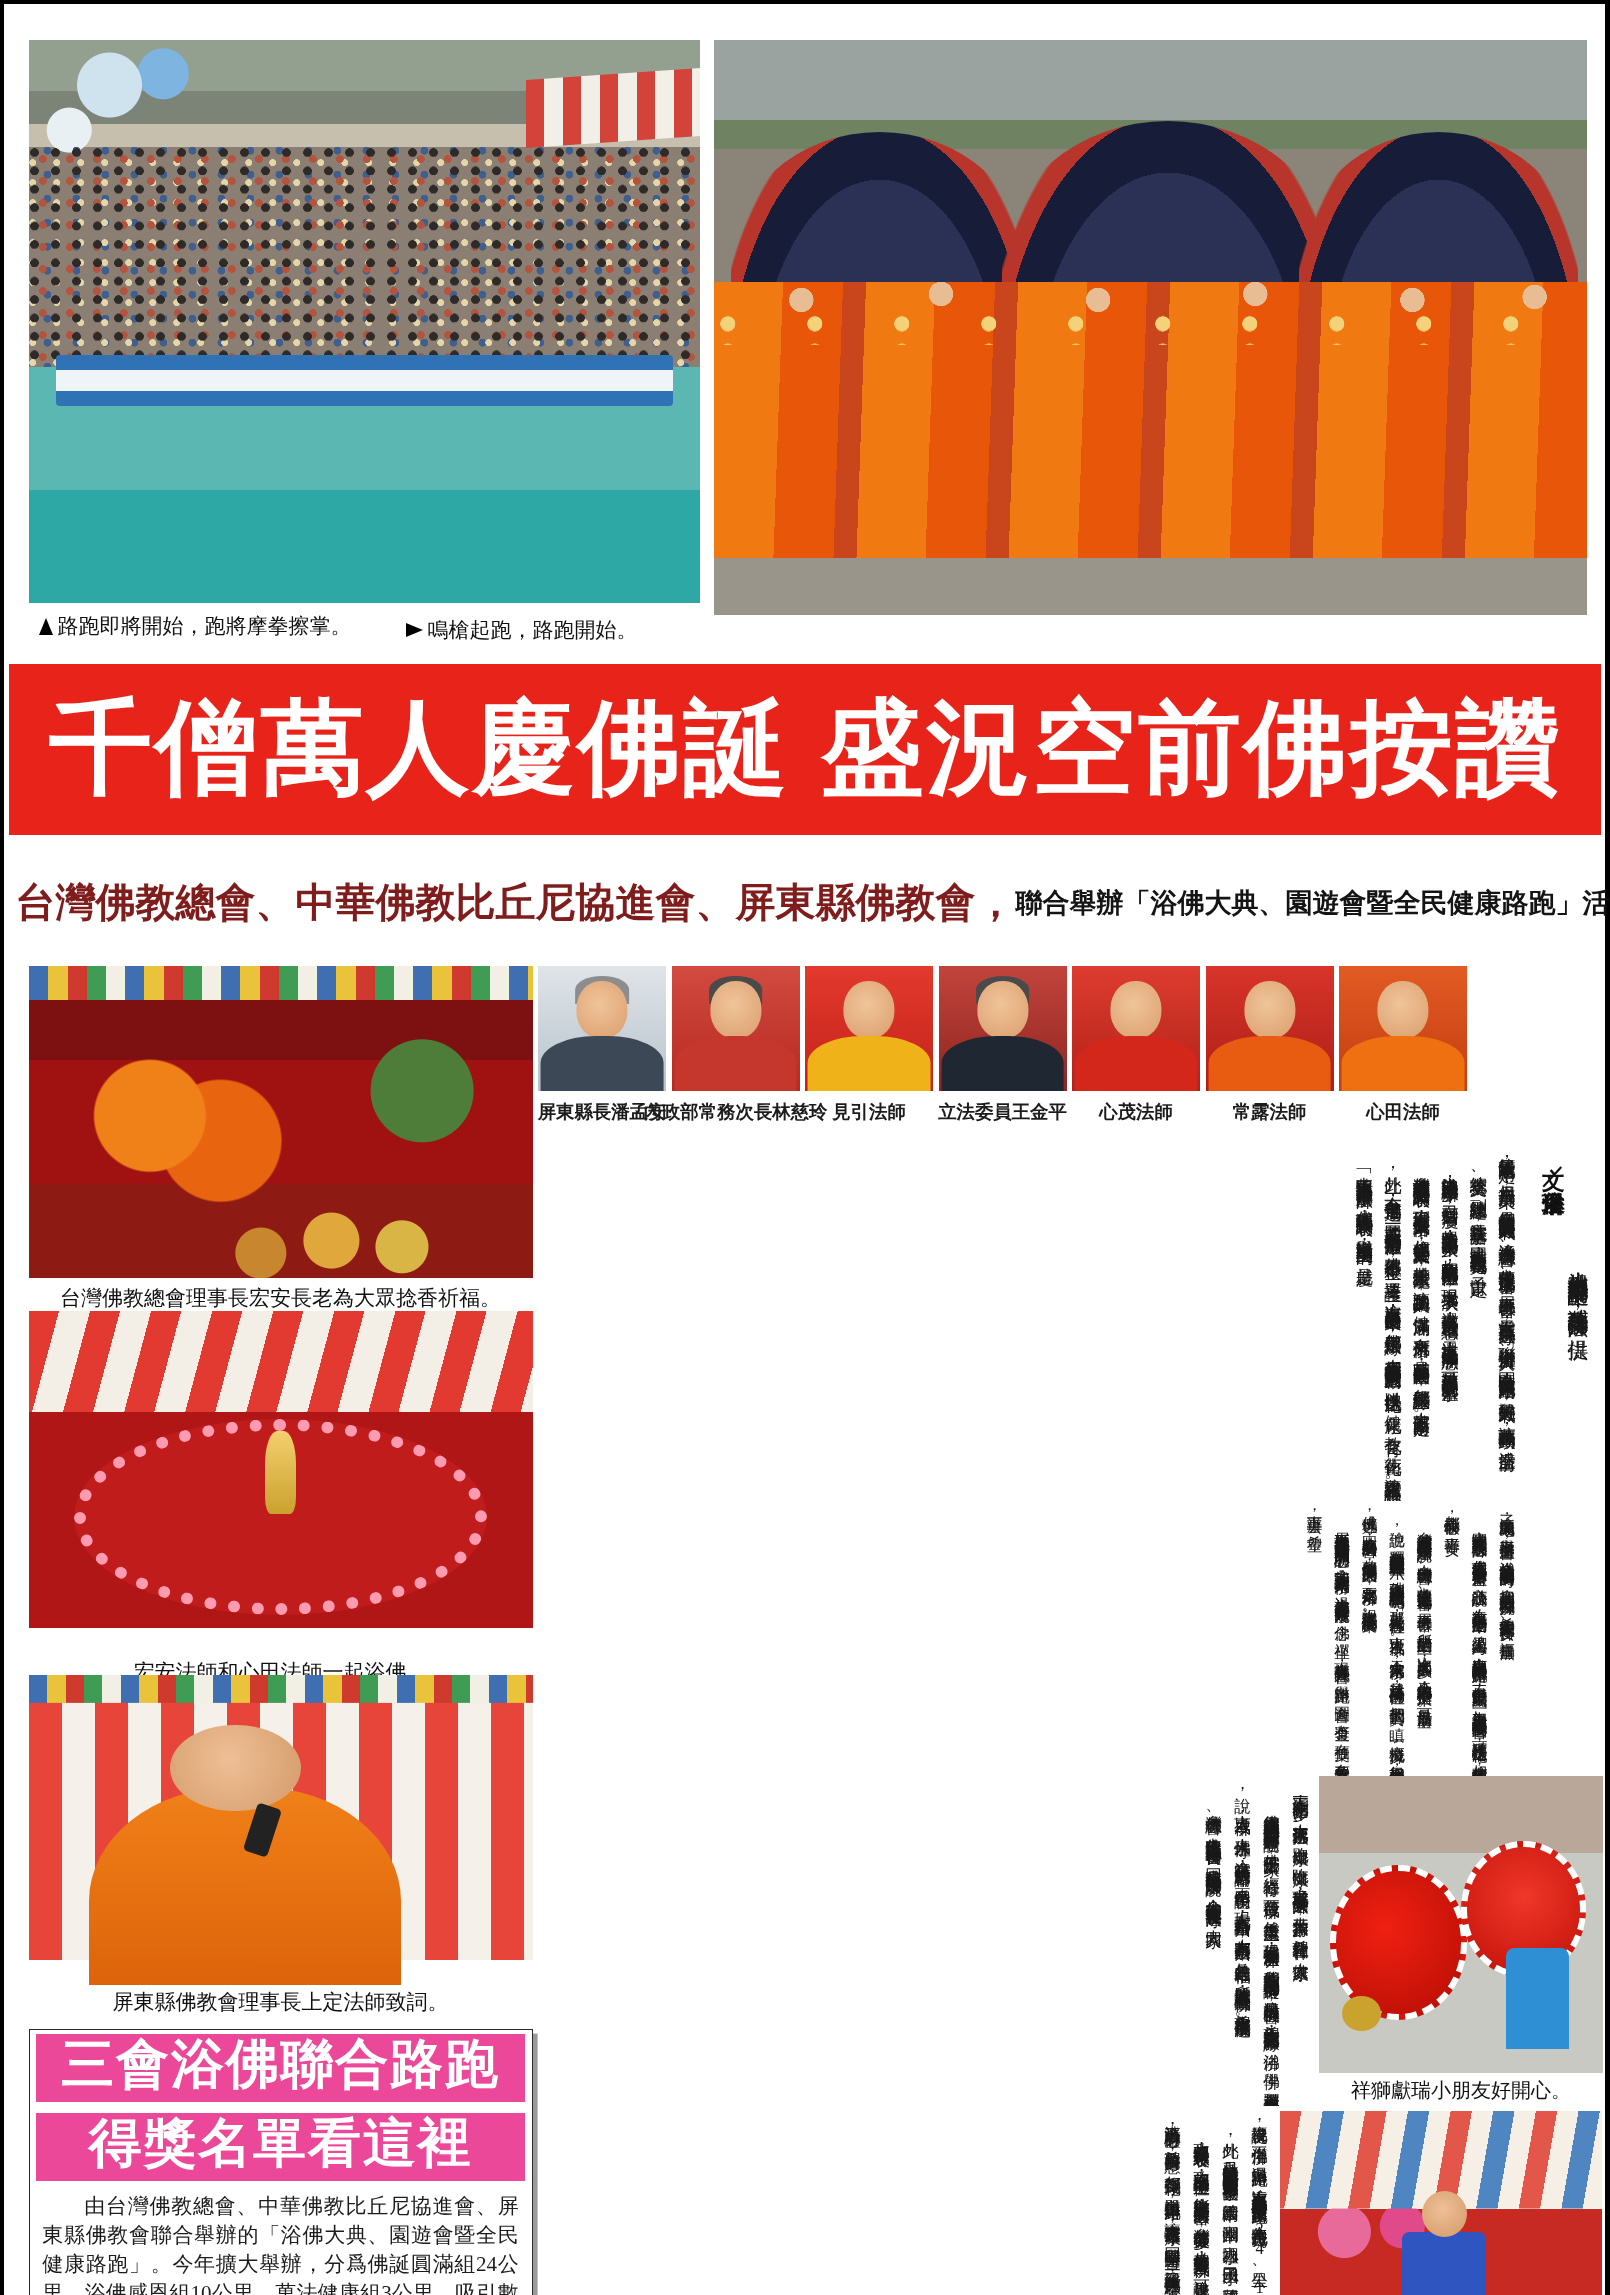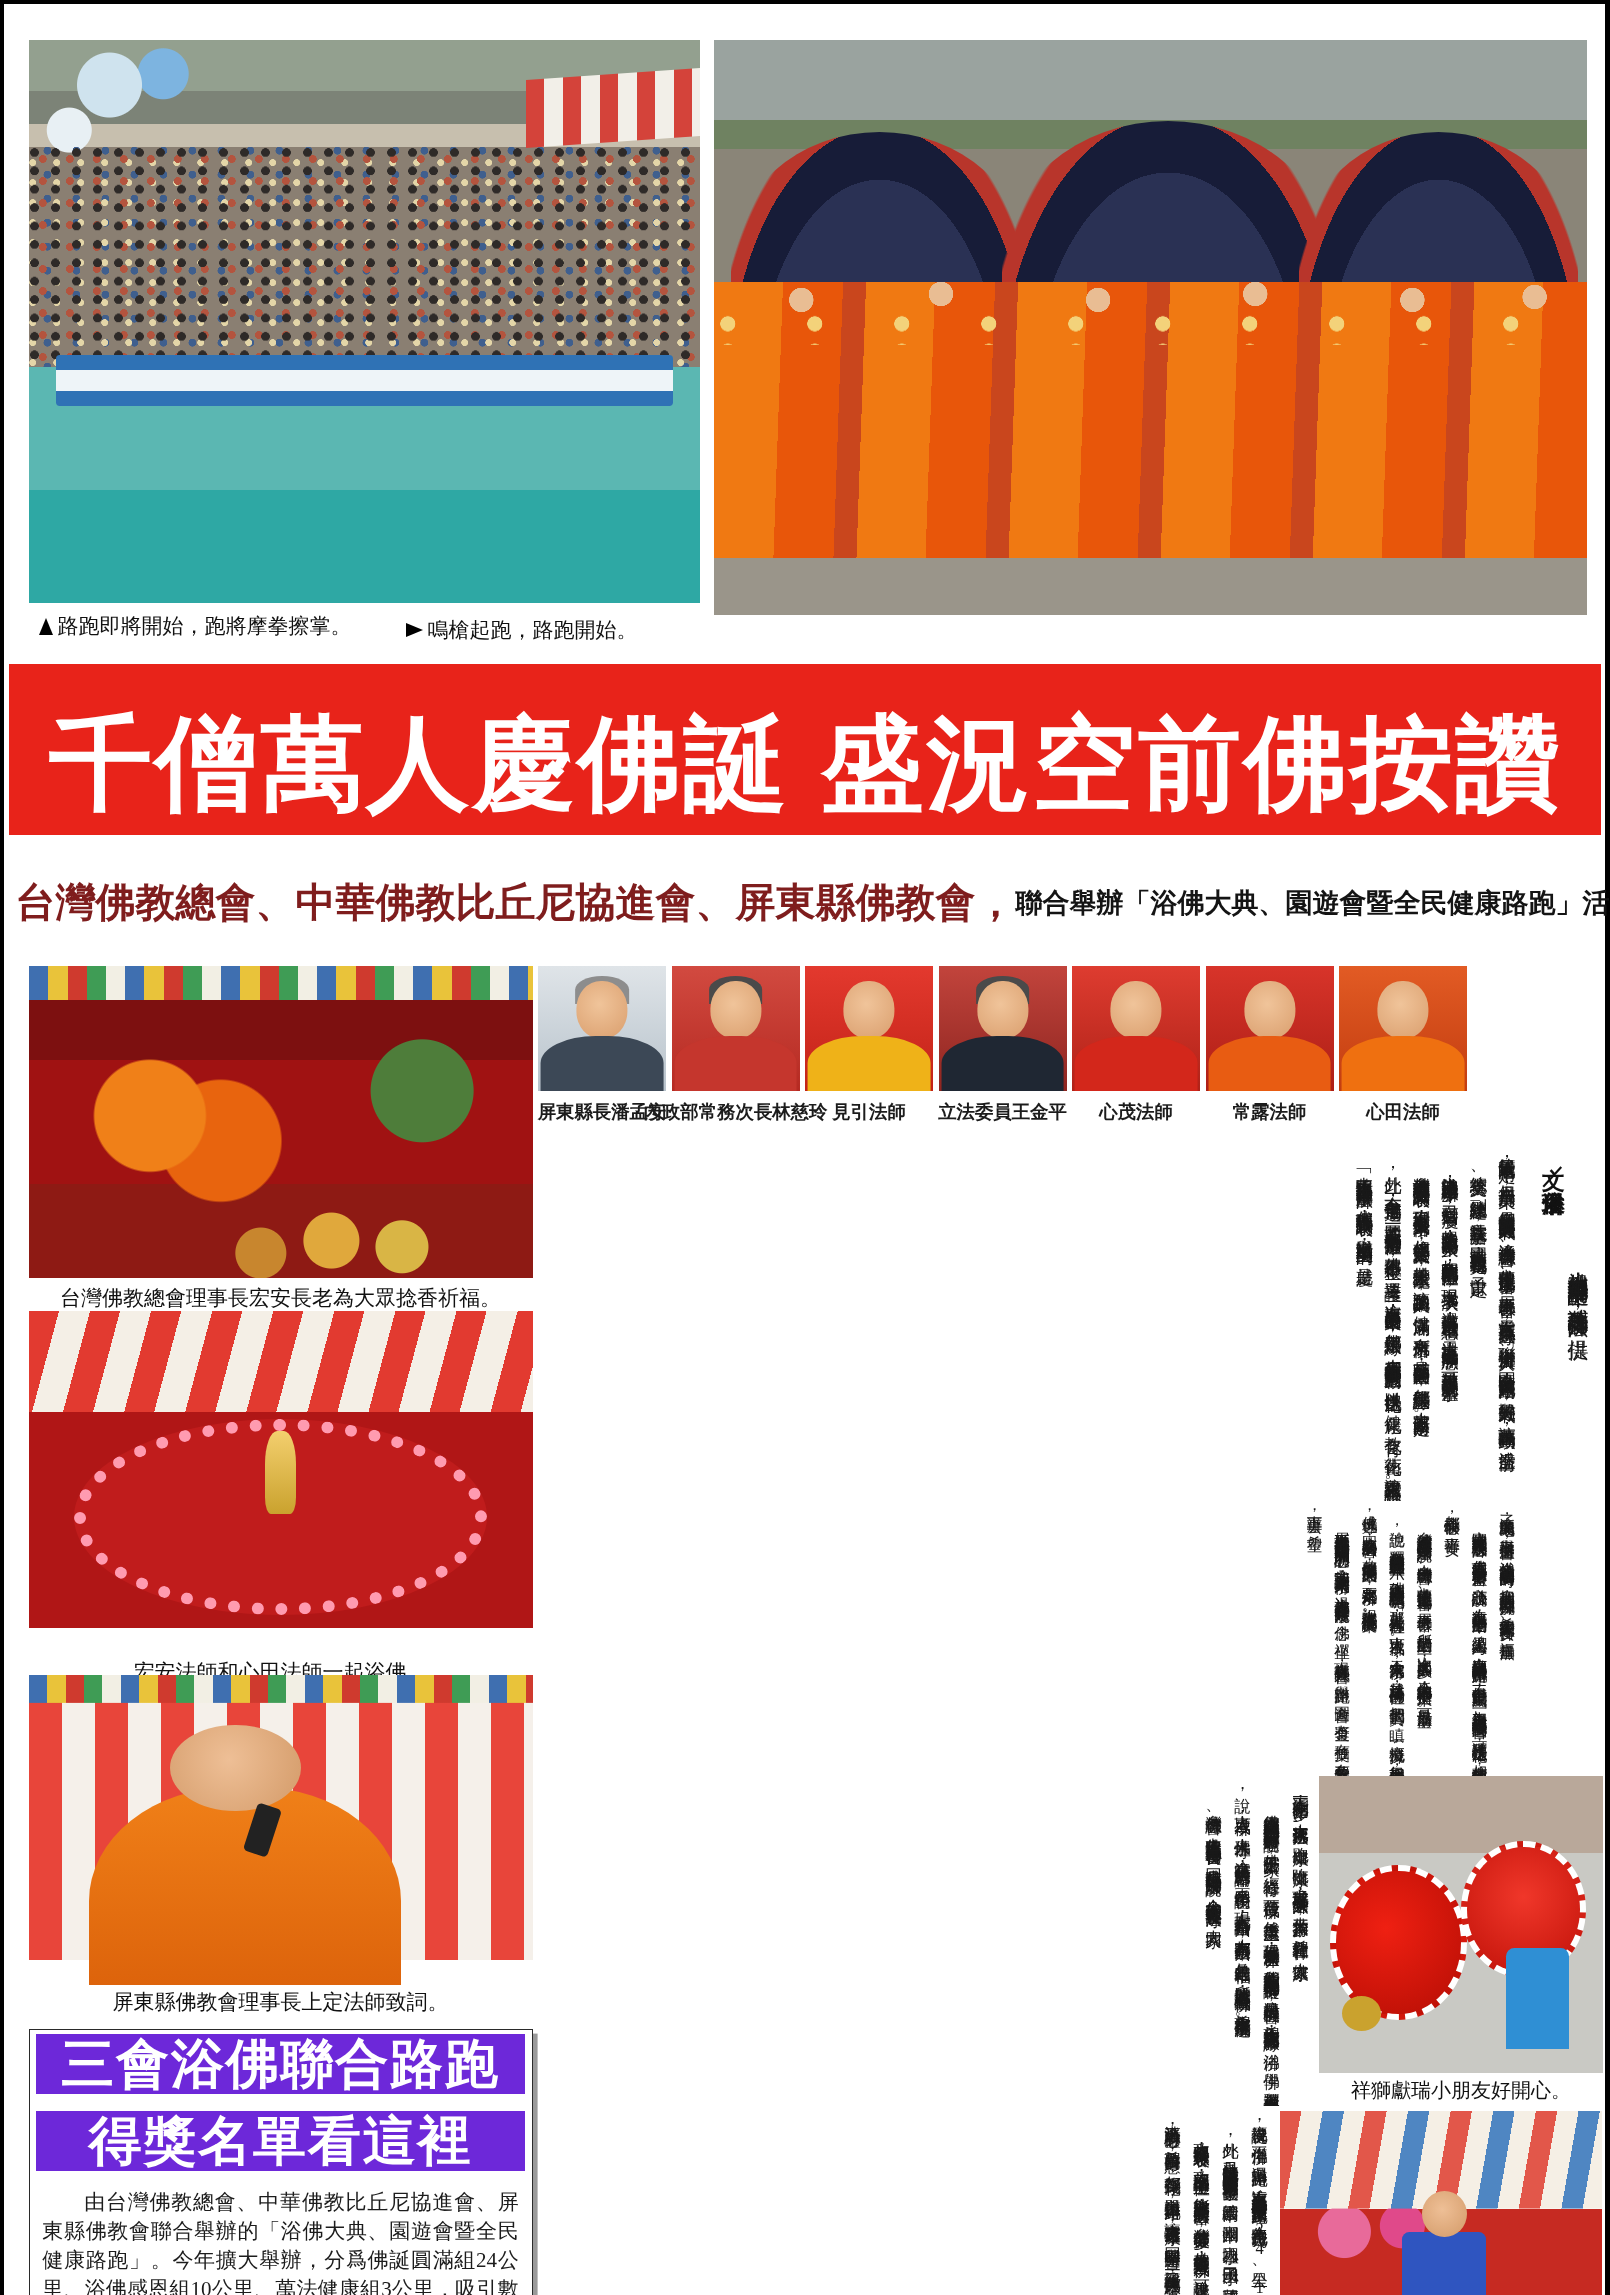--- a/index.html
+++ b/index.html
@@ -9,21 +9,21 @@
   .photo{position:absolute;overflow:hidden;background:#b9b2a6;}
   .cap{position:absolute;font-family:"Liberation Serif",serif;font-size:21px;color:#111;
        white-space:nowrap;display:flex;align-items:center;gap:4.6px;}
   .cap.center{justify-content:center;}
   .tri-up{width:0;height:0;border-left:7.8px solid transparent;border-right:7.8px solid transparent;
           border-bottom:17.4px solid #000;display:inline-block;}
   .tri-right{width:0;height:0;border-top:7.8px solid transparent;border-bottom:7.8px solid transparent;
              border-left:17.4px solid #000;display:inline-block;}
   
   .banner{position:absolute;left:9.2px;top:664px;width:1592px;height:171px;background:#e8231a;
-          display:flex;align-items:flex-end;justify-content:center;}
+          display:flex;align-items:center;justify-content:center;}
   .banner span{font-family:"Liberation Sans",sans-serif;font-weight:900;font-size:103px;
                color:#ffffff;letter-spacing:2.8px;white-space:nowrap;}
   .subhead{position:absolute;left:15.6px;top:859px;width:1579px;height:87px;display:flex;
            align-items:center;white-space:nowrap;font-family:"Liberation Sans",sans-serif;font-weight:900;}
   .subhead .red{font-size:40px;color:#7f1d1d;}
   .subhead .blk{font-size:27px;color:#141414;}
   
   .speakers{position:absolute;left:538px;top:966px;width:1066px;display:flex;gap:5.5px;}
   .spk{width:128px;display:flex;flex-direction:column;align-items:center;}
   .spk .pic{width:128px;height:125px;position:relative;overflow:hidden;}
@@ -43,22 +43,22 @@
   .p6 .pic{background:linear-gradient(180deg,#e8a035,#d07a12);} .p6 .torso{background:#f0a01c;}
   .p7 .pic{background:linear-gradient(180deg,#e25b24,#c33d10);} .p7 .torso{background:#ef7010;}
   
   .vtext{position:absolute;writing-mode:vertical-rl;text-orientation:upright;
          white-space:pre-wrap;overflow:hidden;color:#191919;letter-spacing:0.9px;}
   .byline{position:absolute;writing-mode:vertical-rl;text-orientation:upright;
           font-family:"Liberation Sans",sans-serif;font-weight:700;font-size:23px;color:#111;}
   
   .award{position:absolute;left:28.5px;top:2029px;width:504px;height:709px;background:#fff;
          border:1.8px solid #2a2a2a;box-shadow:4.6px 4.6px 0 #9a9a9a;box-sizing:border-box;padding:3.7px 6.4px;}
-  .gbanner{background:#6d28d9;color:#fff;font-family:"Liberation Sans",sans-serif;font-weight:900;
-           font-size:53px;text-align:center;letter-spacing:1.8px;line-height:60px;height:60px;margin-bottom:17px;}
+  .gbanner{background:#ec4899;color:#fff;font-family:"Liberation Sans",sans-serif;font-weight:900;
+           font-size:53px;text-align:center;letter-spacing:1.8px;line-height:60px;height:68px;margin-bottom:11px;}
   .award p{margin:0 6.4px 1.8px 6.4px;font-size:21px;line-height:29px;text-indent:2em;text-align:justify;}
   
   .blob{position:absolute;border-radius:50%;}
   .strip{position:absolute;}
 </style>
 </head>
 <body>
 
 <div class="page">
 

